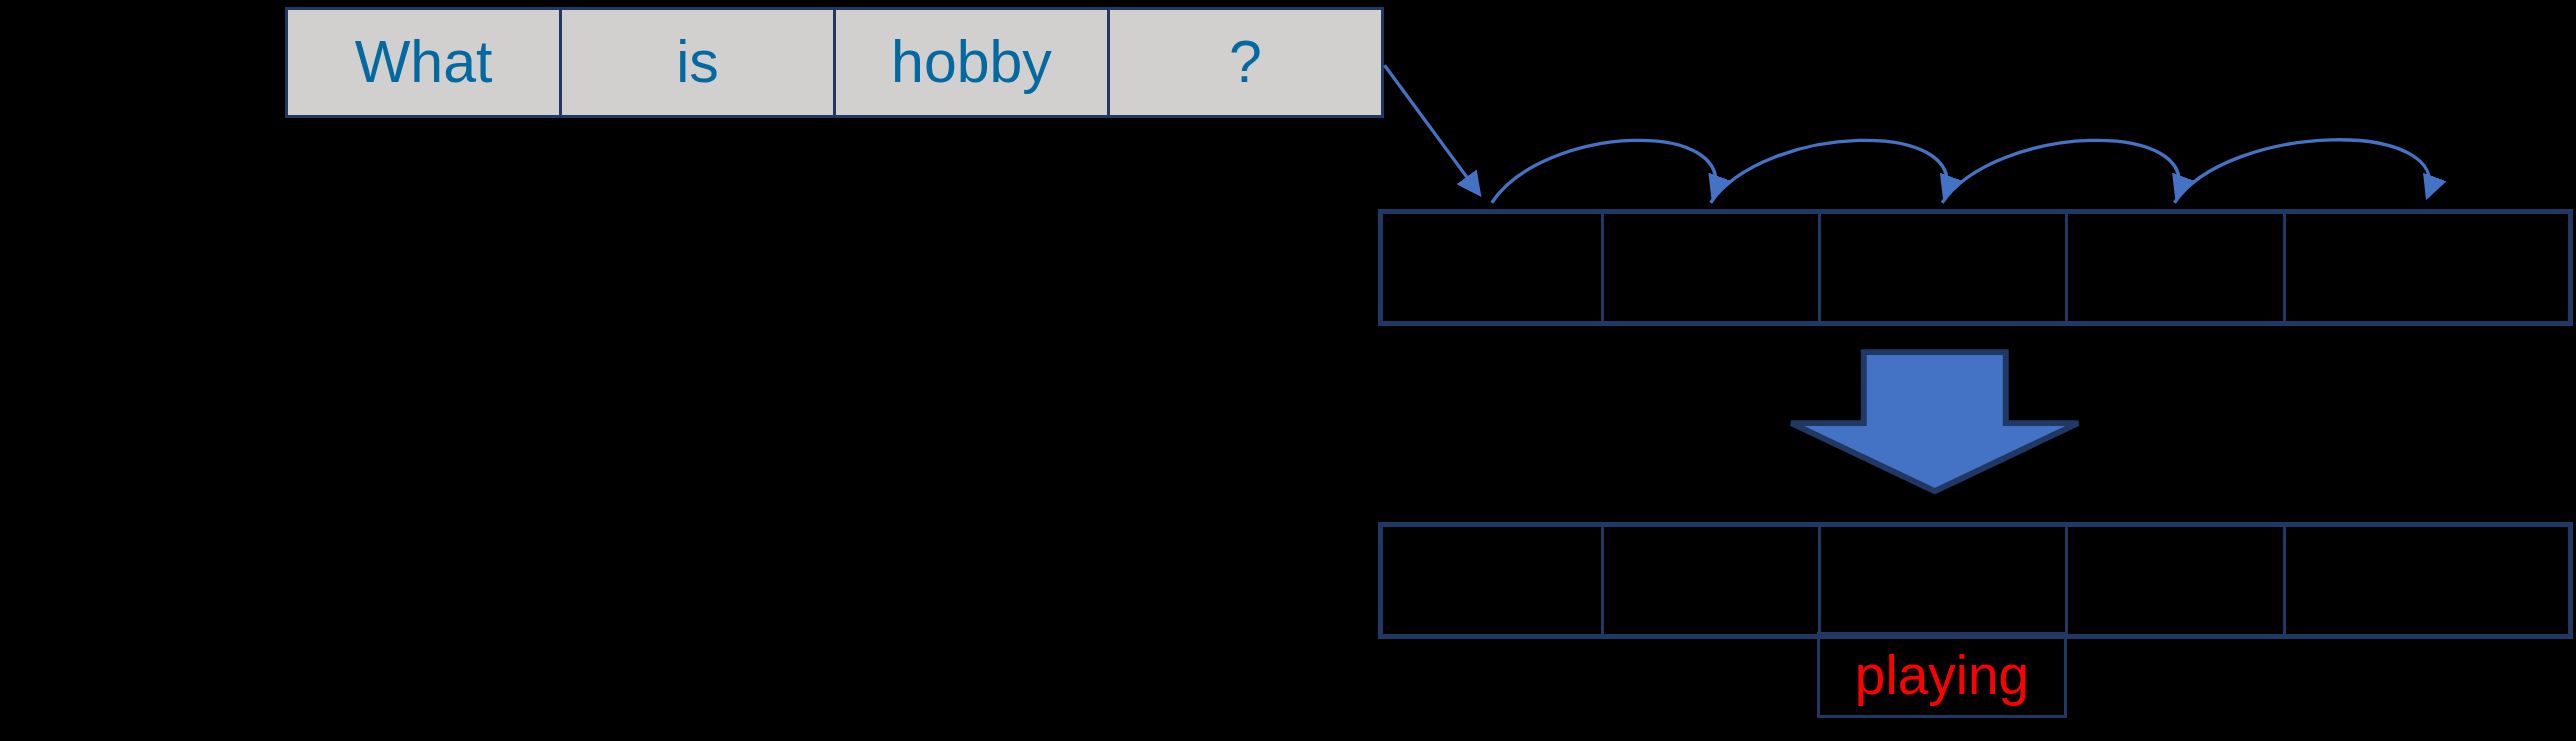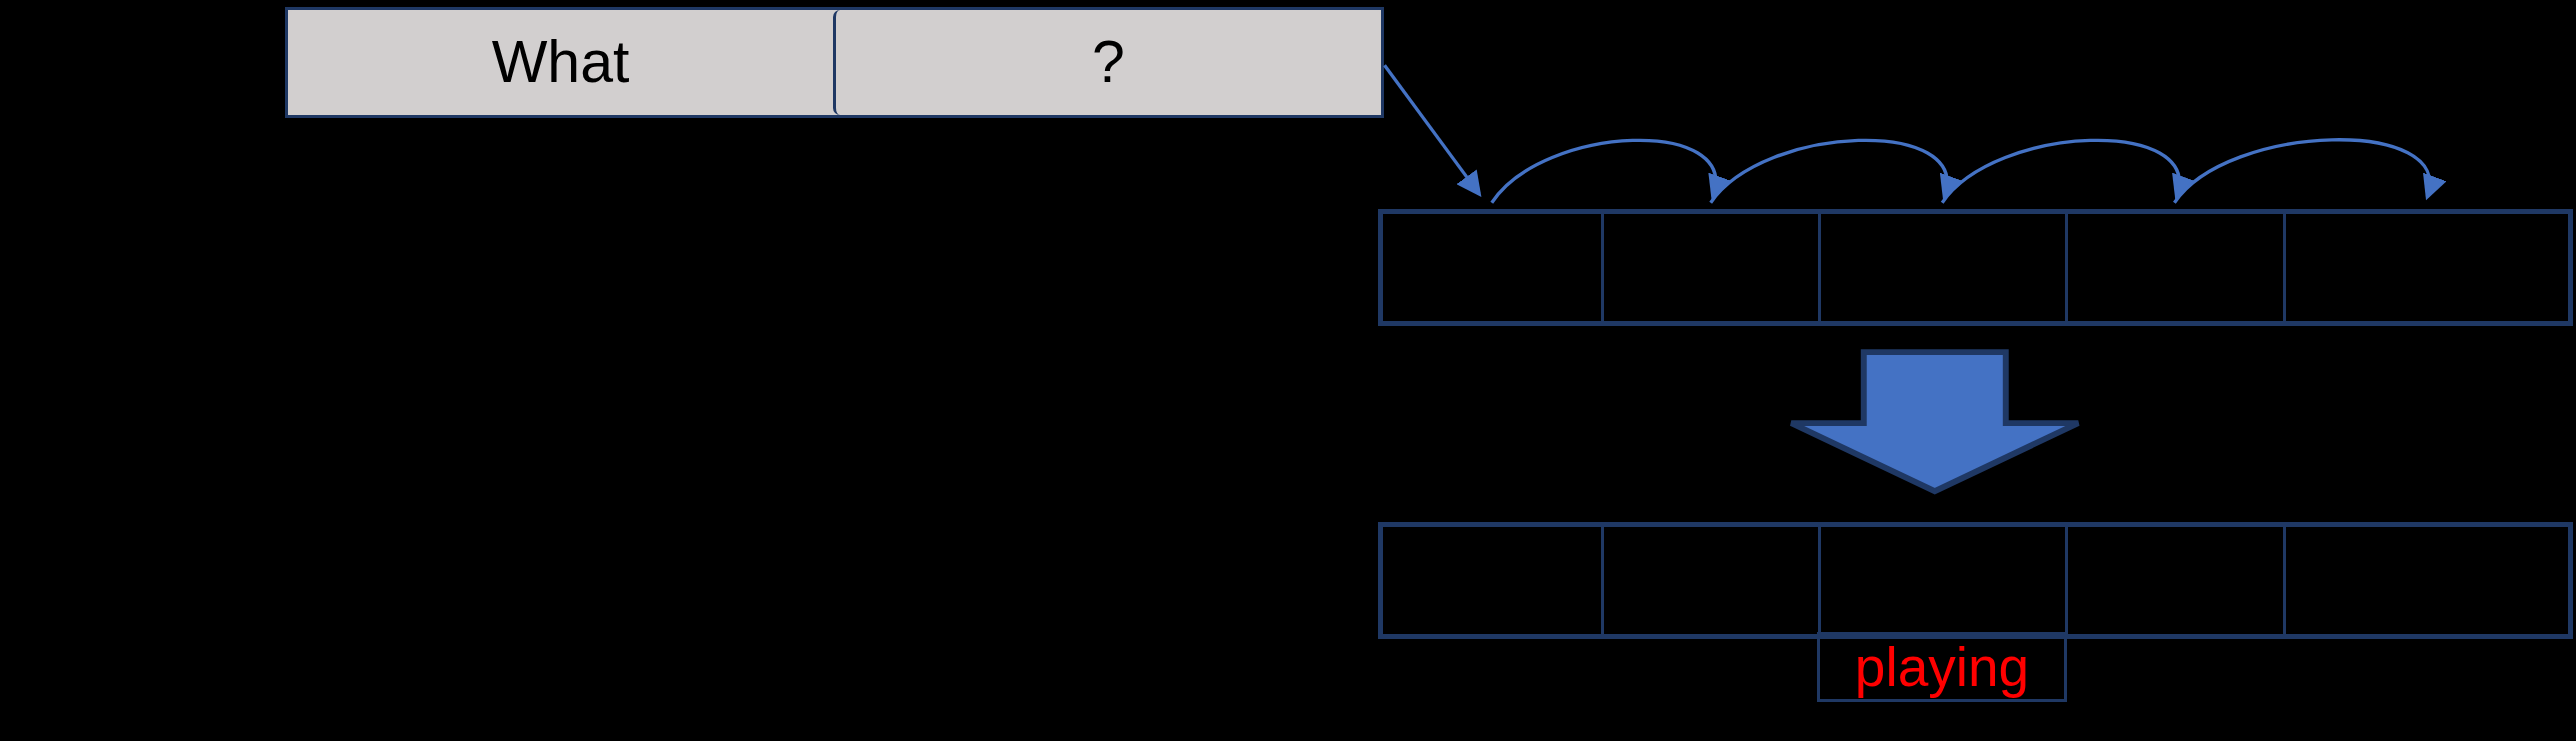--- a/index.html
+++ b/index.html
@@ -27,25 +27,24 @@
     border: 3.7px solid #1F3864;
     box-sizing: border-box;
     background: #D2CFCF;
   }
   .word-cell {
     flex: 1 1 0;
     display: flex;
     align-items: center;
     justify-content: center;
     background: #D2CFCF;
-    color: #000000;
+    color: #0369a1;
     font-size: 59px;
     line-height: 1;
     box-sizing: border-box;
-    border-radius: 7px;
   }
   .word-cell + .word-cell {
     border-left: 3px solid #1F3864;
   }
 
   
   .slot-row {
     position: absolute;
     left: 1378px;
     width: 1195px;
@@ -69,21 +68,21 @@
   .w3 { flex: 334 0 0; }
   .w4 { flex: 293 0 0; }
   .w5 { flex: 386 0 0; }
 
   
   .answer-box {
     position: absolute;
     left: 1817px;
     top: 632px;
     width: 250px;
-    height: 70px;
+    height: 86px;
     border: 3px solid #1F3864;
     box-sizing: border-box;
     display: flex;
     align-items: center;
     justify-content: center;
     color: #FF0000;
     font-size: 55px;
     line-height: 1;
     background: transparent;
   }
@@ -99,20 +98,26 @@
   }
 </style>
 </head>
 <body>
 
 <div class="stage">
 
   <div class="word-row">
     <div class="word-cell">
       <span>What</span>
+    </div>
+    <div class="word-cell">
+      <span>is</span>
+    </div>
+    <div class="word-cell">
+      <span>hobby</span>
     </div>
     <div class="word-cell">
       <span>?</span>
     </div>
   </div>
 
   <div class="slot-row upper">
     <div class="slot-cell w1"></div>
     <div class="slot-cell w2"></div>
     <div class="slot-cell w3"></div>

